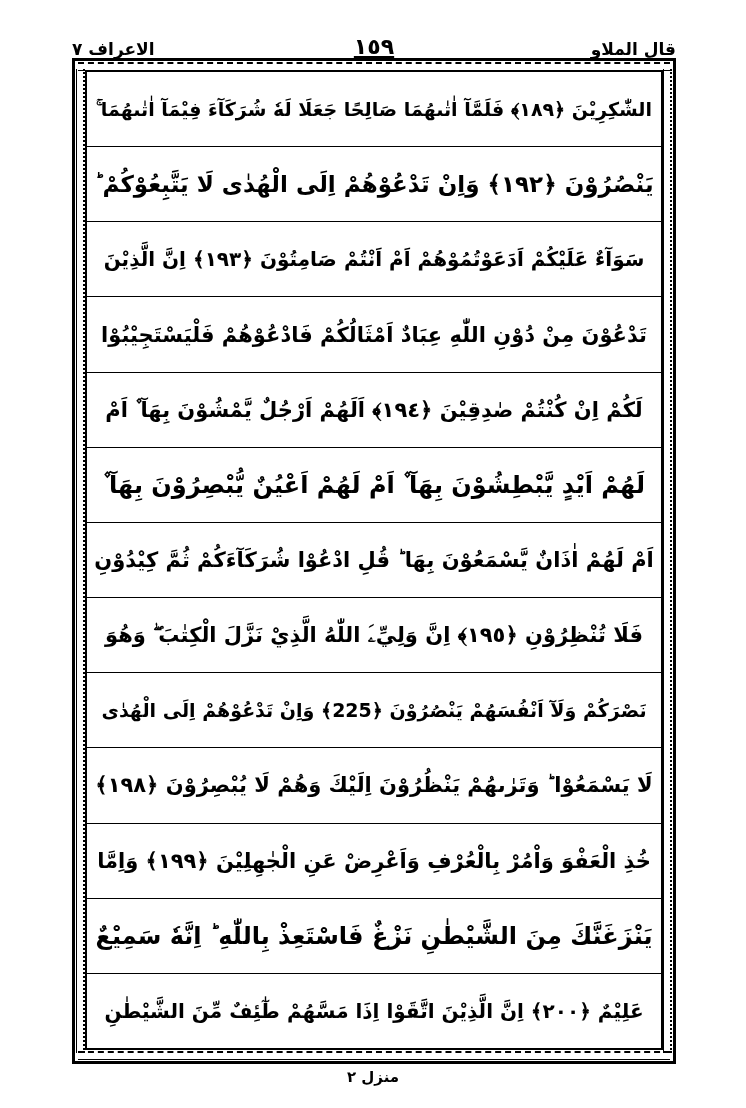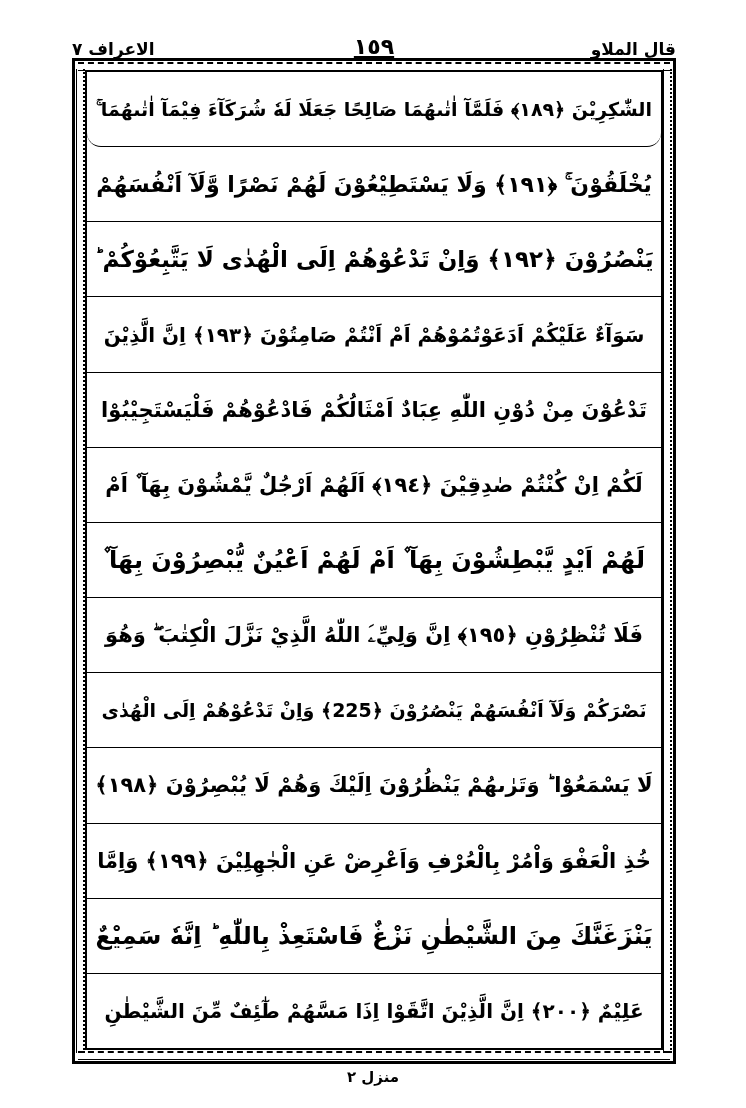--- a/index.html
+++ b/index.html
@@ -113,27 +113,27 @@
   <span class="hdr-right">قال الملاو</span>
 </div>
 
 <div class="frame">
   <div class="frame-ornament top"></div>
   <div class="frame-ornament bottom"></div>
   <div class="frame-side left"></div>
   <div class="frame-side right"></div>
 
   <div class="text-block">
-    <div class="line" style="font-size: 19px; border-radius: 14px;">الشّٰكِرِيْنَ ﴿١٨٩﴾ فَلَمَّآ اٰتٰىهُمَا صَالِحًا جَعَلَا لَهٗ شُرَكَآءَ فِيْمَآ اٰتٰىهُمَا ۚ</div>
-    <div class="line" style="font-size: 22px;">يُخْلَقُوْنَ ۚ ﴿١٩١﴾ وَلَا يَسْتَطِيْعُوْنَ لَهُمْ نَصْرًا وَّلَآ اَنْفُسَهُمْ</div>
+    <div class="line" style="font-size: 19px;">الشّٰكِرِيْنَ ﴿١٨٩﴾ فَلَمَّآ اٰتٰىهُمَا صَالِحًا جَعَلَا لَهٗ شُرَكَآءَ فِيْمَآ اٰتٰىهُمَا ۚ</div>
     <div class="line" style="font-size: 23px;">يَنْصُرُوْنَ ﴿١٩٢﴾ وَاِنْ تَدْعُوْهُمْ اِلَى الْهُدٰى لَا يَتَّبِعُوْكُمْ ؕ</div>
     <div class="line" style="font-size: 20px;">سَوَآءٌ عَلَيْكُمْ اَدَعَوْتُمُوْهُمْ اَمْ اَنْتُمْ صَامِتُوْنَ ﴿١٩٣﴾ اِنَّ الَّذِيْنَ</div>
     <div class="line" style="font-size: 21px;">تَدْعُوْنَ مِنْ دُوْنِ اللّٰهِ عِبَادٌ اَمْثَالُكُمْ فَادْعُوْهُمْ فَلْيَسْتَجِيْبُوْا</div>
     <div class="line" style="font-size: 21px;">لَكُمْ اِنْ كُنْتُمْ صٰدِقِيْنَ ﴿١٩٤﴾ اَلَهُمْ اَرْجُلٌ يَّمْشُوْنَ بِهَآ ۫ اَمْ</div>
     <div class="line" style="font-size: 24px;">لَهُمْ اَيْدٍ يَّبْطِشُوْنَ بِهَآ ۫ اَمْ لَهُمْ اَعْيُنٌ يُّبْصِرُوْنَ بِهَآ ۫</div>
+    <div class="line" style="font-size: 21px;">اَمْ لَهُمْ اٰذَانٌ يَّسْمَعُوْنَ بِهَا ؕ قُلِ ادْعُوْا شُرَكَآءَكُمْ ثُمَّ كِيْدُوْنِ</div>
     <div class="line" style="font-size: 21px;">فَلَا تُنْظِرُوْنِ ﴿١٩٥﴾ اِنَّ وَلِيِّۦَ اللّٰهُ الَّذِيْ نَزَّلَ الْكِتٰبَ ۖ وَهُوَ</div>
     <div class="line" style="font-size: 19px;">نَصْرَكُمْ وَلَآ اَنْفُسَهُمْ يَنْصُرُوْنَ ﴿225﴾ وَاِنْ تَدْعُوْهُمْ اِلَى الْهُدٰى</div>
     <div class="line" style="font-size: 21px;">لَا يَسْمَعُوْا ؕ وَتَرٰىهُمْ يَنْظُرُوْنَ اِلَيْكَ وَهُمْ لَا يُبْصِرُوْنَ ﴿١٩٨﴾</div>
     <div class="line" style="font-size: 21px;">خُذِ الْعَفْوَ وَاْمُرْ بِالْعُرْفِ وَاَعْرِضْ عَنِ الْجٰهِلِيْنَ ﴿١٩٩﴾ وَاِمَّا</div>
     <div class="line" style="font-size: 24px;">يَنْزَغَنَّكَ مِنَ الشَّيْطٰنِ نَزْغٌ فَاسْتَعِذْ بِاللّٰهِ ؕ اِنَّهٗ سَمِيْعٌ</div>
     <div class="line" style="font-size: 20px;">عَلِيْمٌ ﴿٢٠٠﴾ اِنَّ الَّذِيْنَ اتَّقَوْا اِذَا مَسَّهُمْ طٰٓئِفٌ مِّنَ الشَّيْطٰنِ</div>
   </div>
 </div>
 
 <div class="footer">منزل ٢</div>

